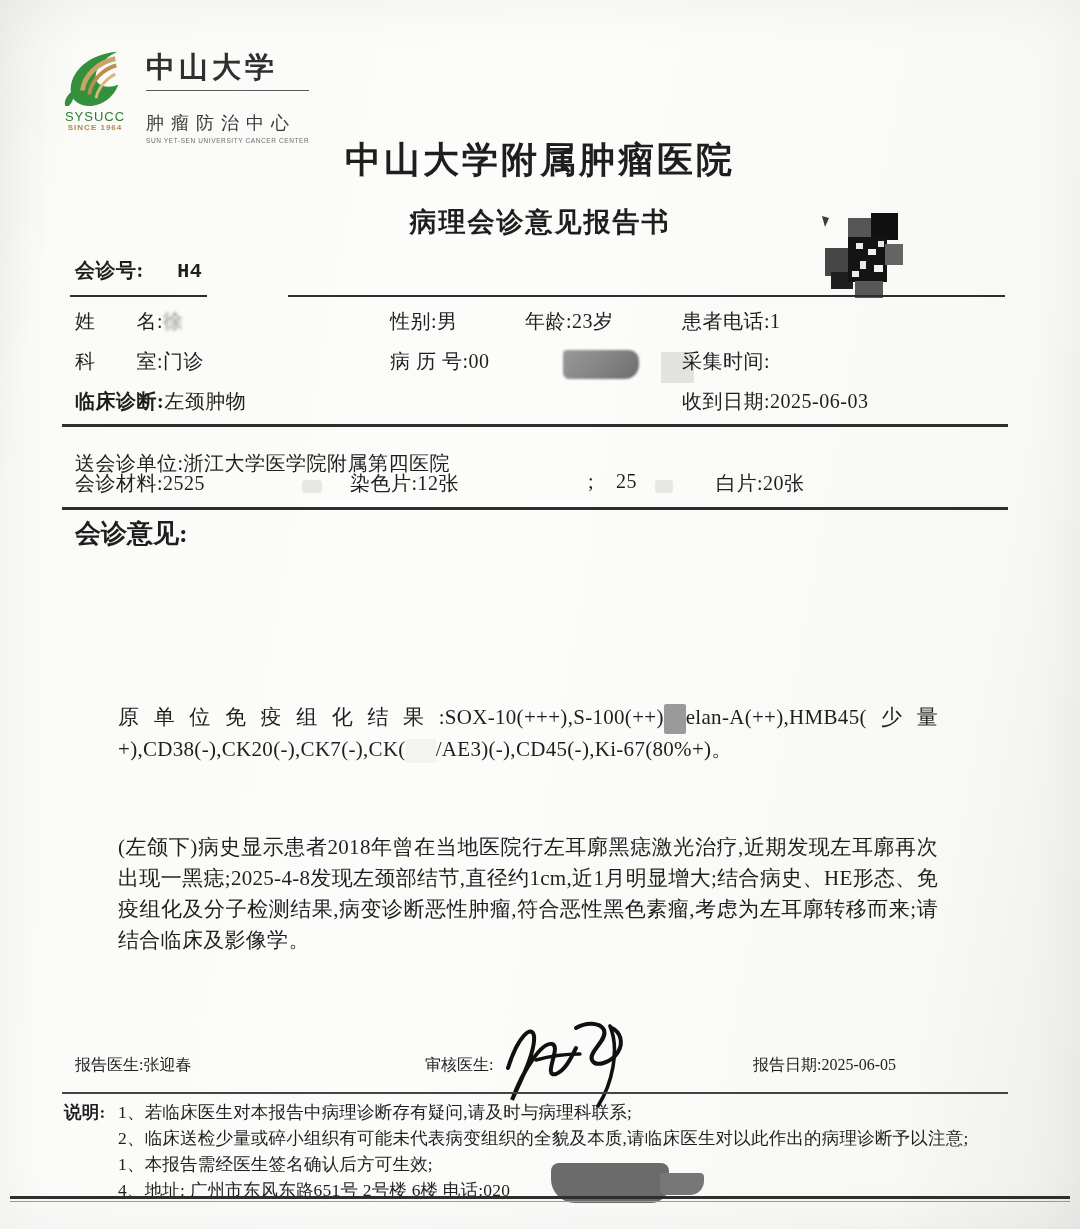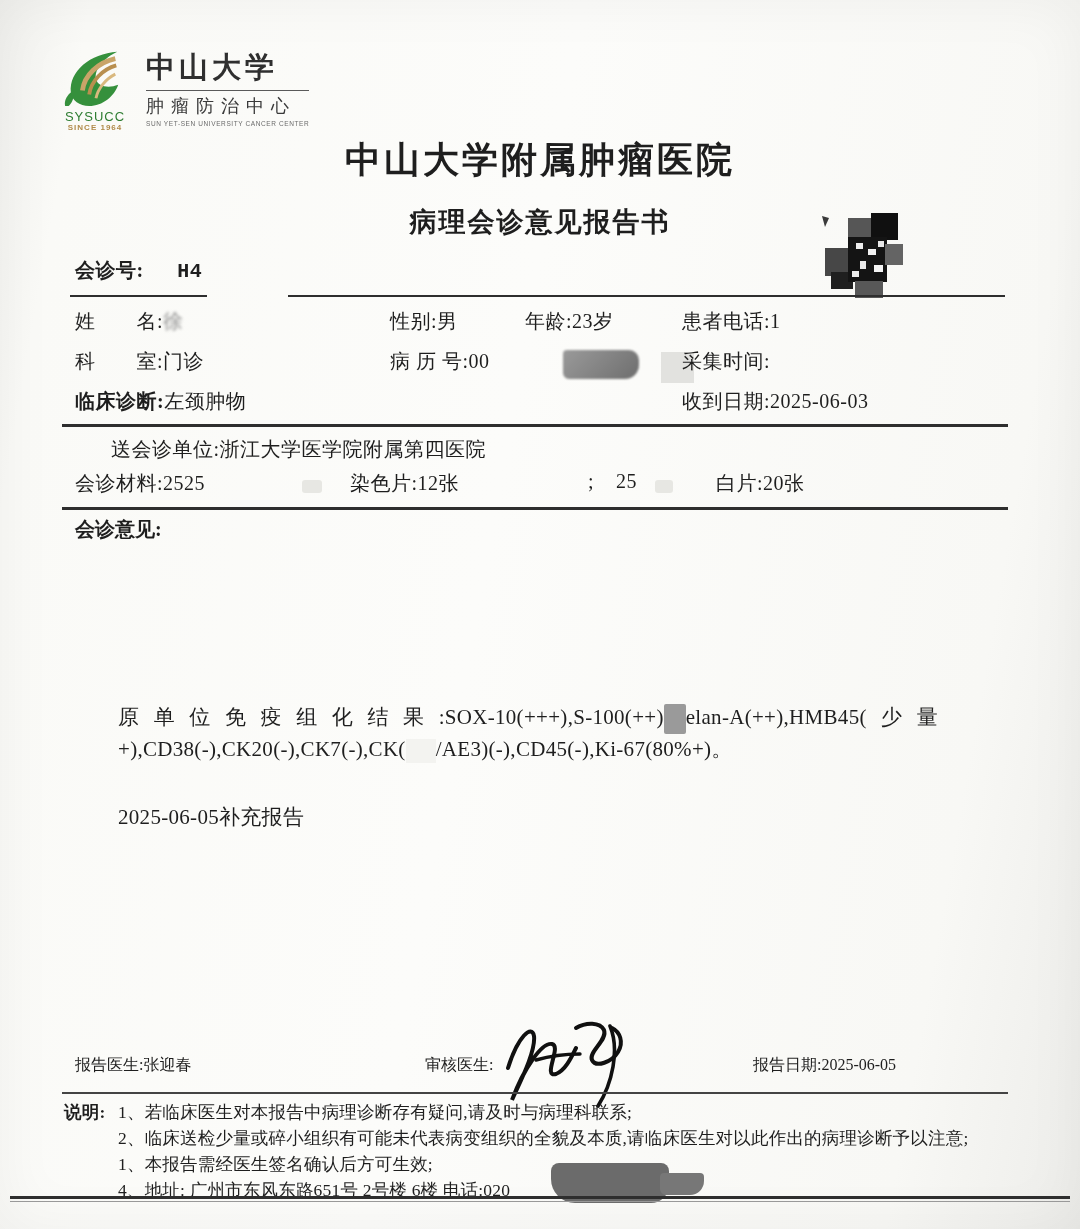--- a/index.html
+++ b/index.html
@@ -24,21 +24,21 @@
   .redact-gap{display:inline-block;vertical-align:middle;background:#f3f3f0;}
   .blur-name{color:#8a8a8a;filter:blur(1.5px);}
   .smudge{position:absolute;background:#e7e7e3;border-radius:3px;}
   .mrn-blob{position:absolute;left:563px;top:350px;width:76px;height:29px;border-radius:4px 10px 14px 6px;
     background:linear-gradient(135deg,#9a9a9a,#6e6e6e);filter:blur(0.8px);}
   .mrn-sq{position:absolute;left:661px;top:352px;width:33px;height:31px;background:#e2e2df;}
   .phone-blob{position:absolute;left:551px;top:1163px;width:118px;height:40px;border-radius:8px 8px 18px 24px;
     background:#6b6b6b;filter:blur(0.6px);}
   .phone-blob2{position:absolute;left:660px;top:1173px;width:44px;height:22px;border-radius:4px 4px 14px 6px;background:#777;}
   .logo-cn{font-size:29px;font-weight:700;letter-spacing:4px;color:#2f2f2f;}
-  .logo-center{font-size:18px;letter-spacing:7px;color:#3a3a3a;border-top:1.5px solid #5a5a5a;padding-top:3px;margin-top:2px;}
+  .logo-center{font-size:18px;letter-spacing:7px;color:#3a3a3a;border-top:1.5px solid #5a5a5a;padding-top:20px;margin-top:2px;}
   .logo-en{font-size:6.5px;letter-spacing:0.6px;color:#6b6b6b;font-family:"Liberation Sans",sans-serif;margin-top:2px;}
   .sysucc{font-family:"Liberation Sans",sans-serif;font-weight:400;font-size:13px;color:#2e7d32;letter-spacing:1px;line-height:13px;}
   .since{font-family:"Liberation Sans",sans-serif;font-weight:700;font-size:8px;color:#b08a4a;letter-spacing:1px;line-height:10px;}
 </style>
 </head>
 <body>
 
 <div class="page">
 
   <div class="abs" style="left:58px;top:48px;display:flex;gap:14px;">
@@ -116,49 +116,49 @@
 
   <div class="abs f20 bold" style="left:75px;top:388px;">
     <span>临床诊断:</span><span style="font-weight:400;">左颈肿物</span>
   </div>
   <div class="abs f20" style="left:682px;top:388px;">
     <span>收到日期:</span><span>2025-06-03</span>
   </div>
 
   <div class="hline" style="left:62px;top:424px;width:946px;height:3px;"></div>
 
-  <div class="abs f20" style="left:75px;top:436px;margin-left:36px;">
+  <div class="abs f20" style="left:75px;top:450px;">
     <span>送会诊单位:</span><span>浙江大学医学院附属第四医院</span>
   </div>
 
   <div class="abs f20" style="left:75px;top:470px;">
     <span>会诊材料:</span><span>2525</span>
   </div>
   <div class="smudge" style="left:302px;top:480px;width:20px;height:13px;"></div>
   <div class="abs f20" style="left:350px;top:470px;">
     <span>染色片:</span><span>12张</span>
   </div>
   <div class="abs f20" style="left:588px;top:470px;">;</div>
   <div class="abs f20" style="left:616px;top:470px;">25</div>
   <div class="smudge" style="left:655px;top:480px;width:18px;height:13px;"></div>
   <div class="abs f20" style="left:716px;top:470px;">
     <span>白片:</span><span>20张</span>
   </div>
 
   <div class="hline" style="left:62px;top:507px;width:946px;height:3px;"></div>
 
-  <div class="abs bold" style="left:75px;top:516px;font-size:20px;">会诊意见:</div>
+  <div class="abs bold" style="left:75px;top:516px;font-size:26px;">会诊意见:</div>
 
 
   <div class="abs body-par" style="left:118px;top:702px;">
     <span>原单位免疫组化结果:SOX-10(+++),S-100(++)</span><span class="redact-gray" style="width:22px;height:30px;"></span><span>elan-A(++),HMB45(少量+),CD38(-),CK20(-),CK7(-),CK(</span><span class="redact-gap" style="width:30px;height:24px;"></span><span>/AE3)(-),CD45(-),Ki-67(80%+)。</span>
   </div>
 
-  <div class="abs body-par" style="left:118px;top:802px;">2025-06-05补充报告</div>
 
+  <div class="abs body-par" style="left:118px;top:832px;">(左颌下)病史显示患者2018年曾在当地医院行左耳廓黑痣激光治疗,近期发现左耳廓再次出现一黑痣;2025-4-8发现左颈部结节,直径约1cm,近1月明显增大;结合病史、HE形态、免疫组化及分子检测结果,病变诊断恶性肿瘤,符合恶性黑色素瘤,考虑为左耳廓转移而来;请结合临床及影像学。</div>
 
 
   <div class="abs f21" style="left:75px;top:1055px;">
     <span>报告医生:</span><span>张迎春</span>
   </div>
   <div class="abs f21" style="left:425px;top:1055px;">
     <span>审核医生:</span>
   </div>
   <div class="abs" style="left:478px;top:1008px;">
     <svg width="165" height="100" viewBox="0 0 165 100">

